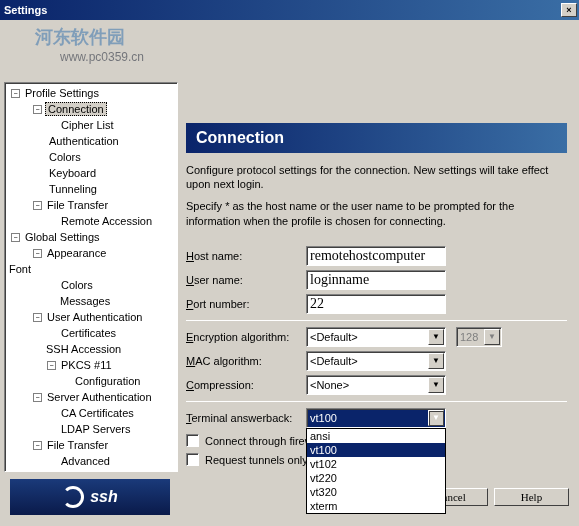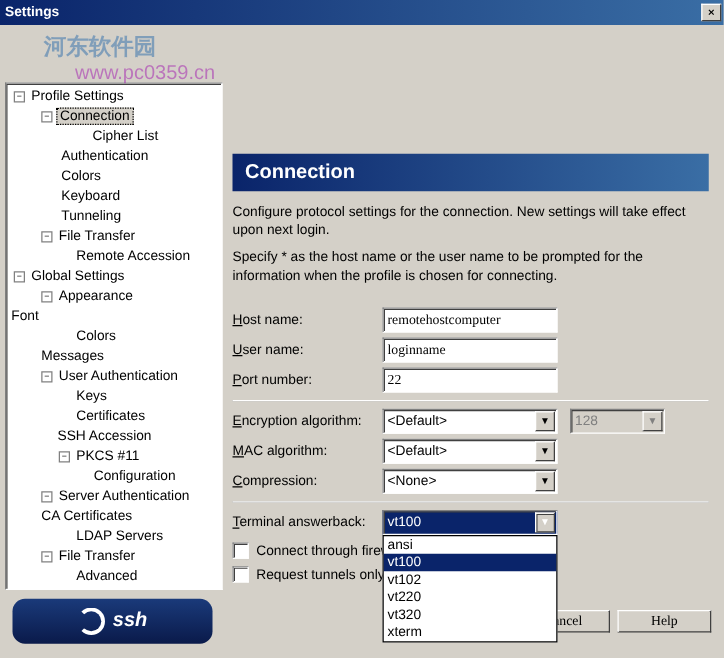--- a/index.html
+++ b/index.html
@@ -1,49 +1,49 @@
 <!DOCTYPE html>
 <html><head>
 <meta charset="utf-8">
 <style>
 * { box-sizing: border-box; margin: 0; padding: 0; }
 body { font-family: Tahoma, sans-serif; font-size: 11px; background: #d4d0c8; width: 579px; height: 526px; overflow: hidden; position: relative; }
 .titlebar { background: linear-gradient(to right, #0a246a, #3a6ea5); color: #fff; height: 20px; display: flex; align-items: center; justify-content: space-between; padding: 0 2px 0 4px; font-weight: bold; font-size: 11px; }
 .close-btn { width: 16px; height: 14px; background: #d4d0c8; border: 1px solid #fff; border-right-color: #404040; border-bottom-color: #404040; font-family: Arial; font-size: 9px; font-weight: bold; text-align: center; line-height: 12px; color: #000; }
 .watermark { position: absolute; top: 25px; left: 35px; font-size: 18px; color: #4a7db0; opacity: 0.6; pointer-events: none; z-index: 100; font-weight: bold; }
-.watermark2 { position: absolute; top: 50px; left: 60px; font-size: 16px; color: #a21caf; opacity: 0.5; pointer-events: none; z-index: 100; }
+.watermark2 { position: absolute; top: 50px; left: 60px; font-size: 12px; color: #0f172a; opacity: 0.5; pointer-events: none; z-index: 100; }
 .content { display: flex; height: 456px; padding: 4px; align-items: flex-end; }
 .tree-panel { width: 174px; background: #fff; border: 1px solid #808080; border-right-color: #fff; border-bottom-color: #fff; box-shadow: inset 1px 1px 0 #404040; overflow: auto; padding: 2px; }
 .tree-item { display: flex; align-items: center; height: 16px; white-space: nowrap; }
 .tree-toggle { width: 9px; height: 9px; border: 1px solid #808080; margin-right: 3px; font-size: 7px; line-height: 7px; text-align: center; background: #fff; }
 .tree-label { padding: 0 2px; }
 .tree-label.selected { background: #d4d0c8; border: 1px dotted #000; }
 .main-panel { flex: 1; padding: 0 8px; }
 .heading-bar { background: linear-gradient(to right, #0a246a, #3a6ea5); color: #fff; font-weight: bold; font-size: 16px; padding: 6px 10px; margin-bottom: 10px; }
 .desc { margin-bottom: 8px; line-height: 1.3; }
 .form-row { display: flex; align-items: center; margin-bottom: 4px; }
 .form-label { width: 120px; }
 .form-label u { text-decoration: underline; }
-.text-input { width: 140px; height: 20px; border: 1px solid #808080; border-right-color: #fff; border-bottom-color: #fff; box-shadow: inset 1px 1px 0 #404040; padding: 1px 3px; font-family: Tahoma; font-size: 11px; background: #fff; }
+.text-input { width: 140px; height: 20px; border: 1px solid #808080; border-right-color: #fff; border-bottom-color: #fff; box-shadow: inset 1px 1px 0 #404040; padding: 1px 3px; font-family: Tahoma; font-size: 14px; background: #fff; }
 .select-wrap { position: relative; width: 140px; height: 20px; border: 1px solid #808080; border-right-color: #fff; border-bottom-color: #fff; box-shadow: inset 1px 1px 0 #404040; background: #fff; display: flex; align-items: center; padding-left: 3px; }
 .select-wrap.disabled { background: #d4d0c8; color: #808080; }
 .select-arrow { position: absolute; right: 1px; top: 1px; width: 16px; height: 16px; background: #d4d0c8; border: 1px solid #fff; border-right-color: #404040; border-bottom-color: #404040; text-align: center; font-size: 8px; line-height: 14px; }
 .checkbox-row { display: flex; align-items: center; margin: 6px 0; }
 .checkbox { width: 13px; height: 13px; border: 1px solid #808080; border-right-color: #fff; border-bottom-color: #fff; box-shadow: inset 1px 1px 0 #404040; background: #fff; margin-right: 6px; }
 .dropdown-open { position: absolute; background: #fff; border: 1px solid #000; width: 140px; z-index: 50; }
 .dropdown-item { padding: 1px 3px; }
 .dropdown-item.highlighted { background: #0a246a; color: #fff; }
 .section-sep { height: 1px; background: #808080; border-bottom: 1px solid #fff; margin: 6px 0; }
 .footer { display: flex; justify-content: space-between; align-items: center; padding: 4px 10px; height: 42px; }
-.ssh-logo { width: 160px; height: 36px; background: linear-gradient(to bottom, #1a3a7a, #0a1a4a); display: flex; align-items: center; justify-content: center; color: #fff; font-weight: bold; font-size: 16px; font-style: italic; border-radius: 10px; }
+.ssh-logo { width: 160px; height: 36px; background: linear-gradient(to bottom, #1a3a7a, #0a1a4a); display: flex; align-items: center; justify-content: center; color: #fff; font-weight: bold; font-size: 16px; font-style: italic; }
 .ssh-logo-ring { width: 22px; height: 22px; border: 3px solid #fff; border-radius: 50%; border-left-color: transparent; margin-right: 6px; }
 .btn-row { display: flex; gap: 6px; }
 .win-btn { width: 75px; height: 18px; background: #d4d0c8; border: 1px solid #fff; border-right-color: #404040; border-bottom-color: #404040; font-family: Tahoma; font-size: 11px; }
 .win-btn.default { border: 1px solid #000; box-shadow: inset 1px 1px 0 #fff, inset -1px -1px 0 #404040; }
-.small-select { width: 76px; margin-left: 10px; }
+.small-select { width: 46px; margin-left: 10px; }
 </style>
 </head>
 <body>
 
 <div class="titlebar">
   <span>Settings</span>
   <div class="close-btn">×</div>
 </div>
 
 <div class="watermark">河东软件园</div>
@@ -52,21 +52,21 @@
 <div class="content">
   <div class="tree-panel">
     <div class="tree-item" style="padding-left:4px">
         <span class="tree-toggle">−</span>
         <span class="tree-label">Profile Settings</span>
       </div>
     <div class="tree-item" style="padding-left:26px">
         <span class="tree-toggle">−</span>
         <span class="tree-label selected">Connection</span>
       </div>
-    <div class="tree-item" style="padding-left:65px">
+    <div class="tree-item" style="padding-left:52px">
         <span class="tree-label">Cipher List</span>
       </div>
     <div class="tree-item" style="padding-left:40px">
         <span class="tree-label">Authentication</span>
       </div>
     <div class="tree-item" style="padding-left:40px">
         <span class="tree-label">Colors</span>
       </div>
     <div class="tree-item" style="padding-left:40px">
         <span class="tree-label">Keyboard</span>
@@ -88,48 +88,45 @@
     <div class="tree-item" style="padding-left:26px">
         <span class="tree-toggle">−</span>
         <span class="tree-label">Appearance</span>
       </div>
     <div class="tree-item" style="">
         <span class="tree-label">Font</span>
       </div>
     <div class="tree-item" style="padding-left:52px">
         <span class="tree-label">Colors</span>
       </div>
-    <div class="tree-item" style="padding-left:24px">
+    <div class="tree-item" style="padding-left:51px">
         <span class="tree-label">Messages</span>
       </div>
     <div class="tree-item" style="padding-left:26px">
         <span class="tree-toggle">−</span>
         <span class="tree-label">User Authentication</span>
-      </div>
-    <div class="tree-item" style="padding-left:52px">
-        <span class="tree-label">Keys</span>
       </div>
     <div class="tree-item" style="padding-left:52px">
         <span class="tree-label">Certificates</span>
       </div>
     <div class="tree-item" style="padding-left:37px">
         <span class="tree-label">SSH Accession</span>
       </div>
     <div class="tree-item" style="padding-left:40px">
         <span class="tree-toggle">−</span>
         <span class="tree-label">PKCS #11</span>
       </div>
     <div class="tree-item" style="padding-left:66px">
         <span class="tree-label">Configuration</span>
       </div>
     <div class="tree-item" style="padding-left:26px">
         <span class="tree-toggle">−</span>
         <span class="tree-label">Server Authentication</span>
       </div>
-    <div class="tree-item" style="padding-left:24px">
+    <div class="tree-item" style="padding-left:52px">
         <span class="tree-label">CA Certificates</span>
       </div>
     <div class="tree-item" style="padding-left:52px">
         <span class="tree-label">LDAP Servers</span>
       </div>
     <div class="tree-item" style="padding-left:26px">
         <span class="tree-toggle">−</span>
         <span class="tree-label">File Transfer</span>
       </div>
     <div class="tree-item" style="padding-left:52px">

